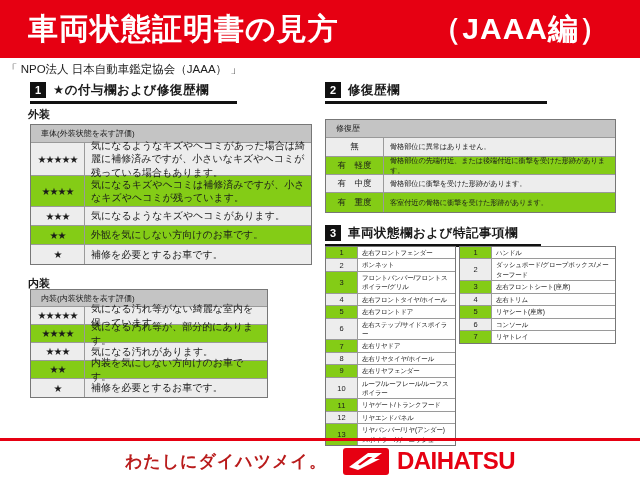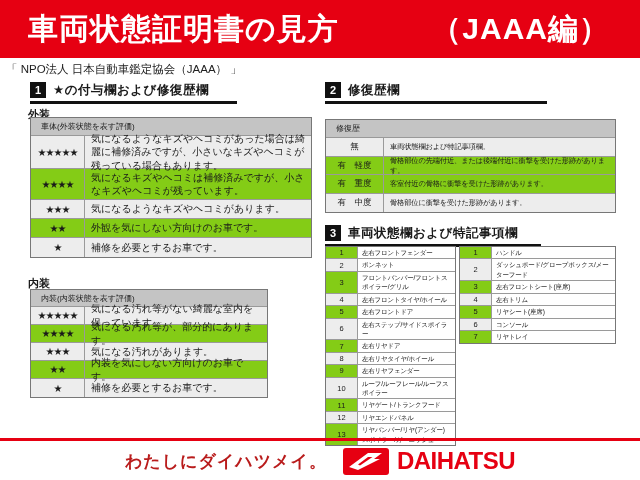--- a/index.html
+++ b/index.html
@@ -46,21 +46,21 @@
   .rd{ background:#84cc16; }
   .cell-l{
     display:flex; align-items:center; justify-content:center;
     border-right:1px solid #9a9a9a; flex:0 0 auto;
   }
   .cell-r{ display:flex; align-items:center; padding:2px 6px; flex:1 1 auto; }
   .stars{ font-size:10px; letter-spacing:-1px; }
   .desc{ font-size:10px; line-height:1.35; }
 
   
-  .ext{ left:30px; top:117px; width:282px; }
+  .ext{ left:30px; top:124px; width:282px; }
   .int{ left:30px; top:289px; width:238px; }
   .ext .tbl-head{ height:18px; }
   .int .tbl-head{ height:17px; }
   .ext .cell-l, .int .cell-l{ width:54px; }
 
   
   .rep{ left:325px; top:119px; width:291px; }
   .rep .tbl-head{ height:18px; }
   .rep .cell-l{ width:58px; font-size:8.5px; }
   .rep .desc{ font-size:7.3px; letter-spacing:-0.2px; }
@@ -151,33 +151,33 @@
 
 <div class="sec-head" style="left:325px; top:82px; width:222px;">
   <span class="sec-num">2</span>
   <span class="sec-title">修復歴欄</span>
 </div>
 
 <div class="tbl rep">
   <div class="tbl-head">修復歴</div>
   <div class="trow rl" style="height:19px;">
     <div class="cell-l">無</div>
-    <div class="cell-r desc">車両状態欄および特記事項欄。</div>
+    <div class="cell-r desc">骨格部位に異常はありません。</div>
   </div>
   <div class="trow rd" style="height:18px;">
     <div class="cell-l">有　軽度</div>
     <div class="cell-r desc">骨格部位の先端付近、または後端付近に衝撃を受けた形跡があります。</div>
   </div>
+  <div class="trow rl" style="height:18px;">
+    <div class="cell-l">有　中度</div>
+    <div class="cell-r desc">骨格部位に衝撃を受けた形跡があります。</div>
+  </div>
   <div class="trow rd" style="height:19px;">
     <div class="cell-l">有　重度</div>
     <div class="cell-r desc">客室付近の骨格に衝撃を受けた形跡があります。</div>
-  </div>
-  <div class="trow rl" style="height:18px;">
-    <div class="cell-l">有　中度</div>
-    <div class="cell-r desc">骨格部位に衝撃を受けた形跡があります。</div>
   </div>
 </div>
 
 <div class="sec-head" style="left:325px; top:225px; width:216px;">
   <span class="sec-num">3</span>
   <span class="sec-title">車両状態欄および特記事項欄</span>
 </div>
 
 <div class="tbl s3t s3l">
   <div class="trow">

